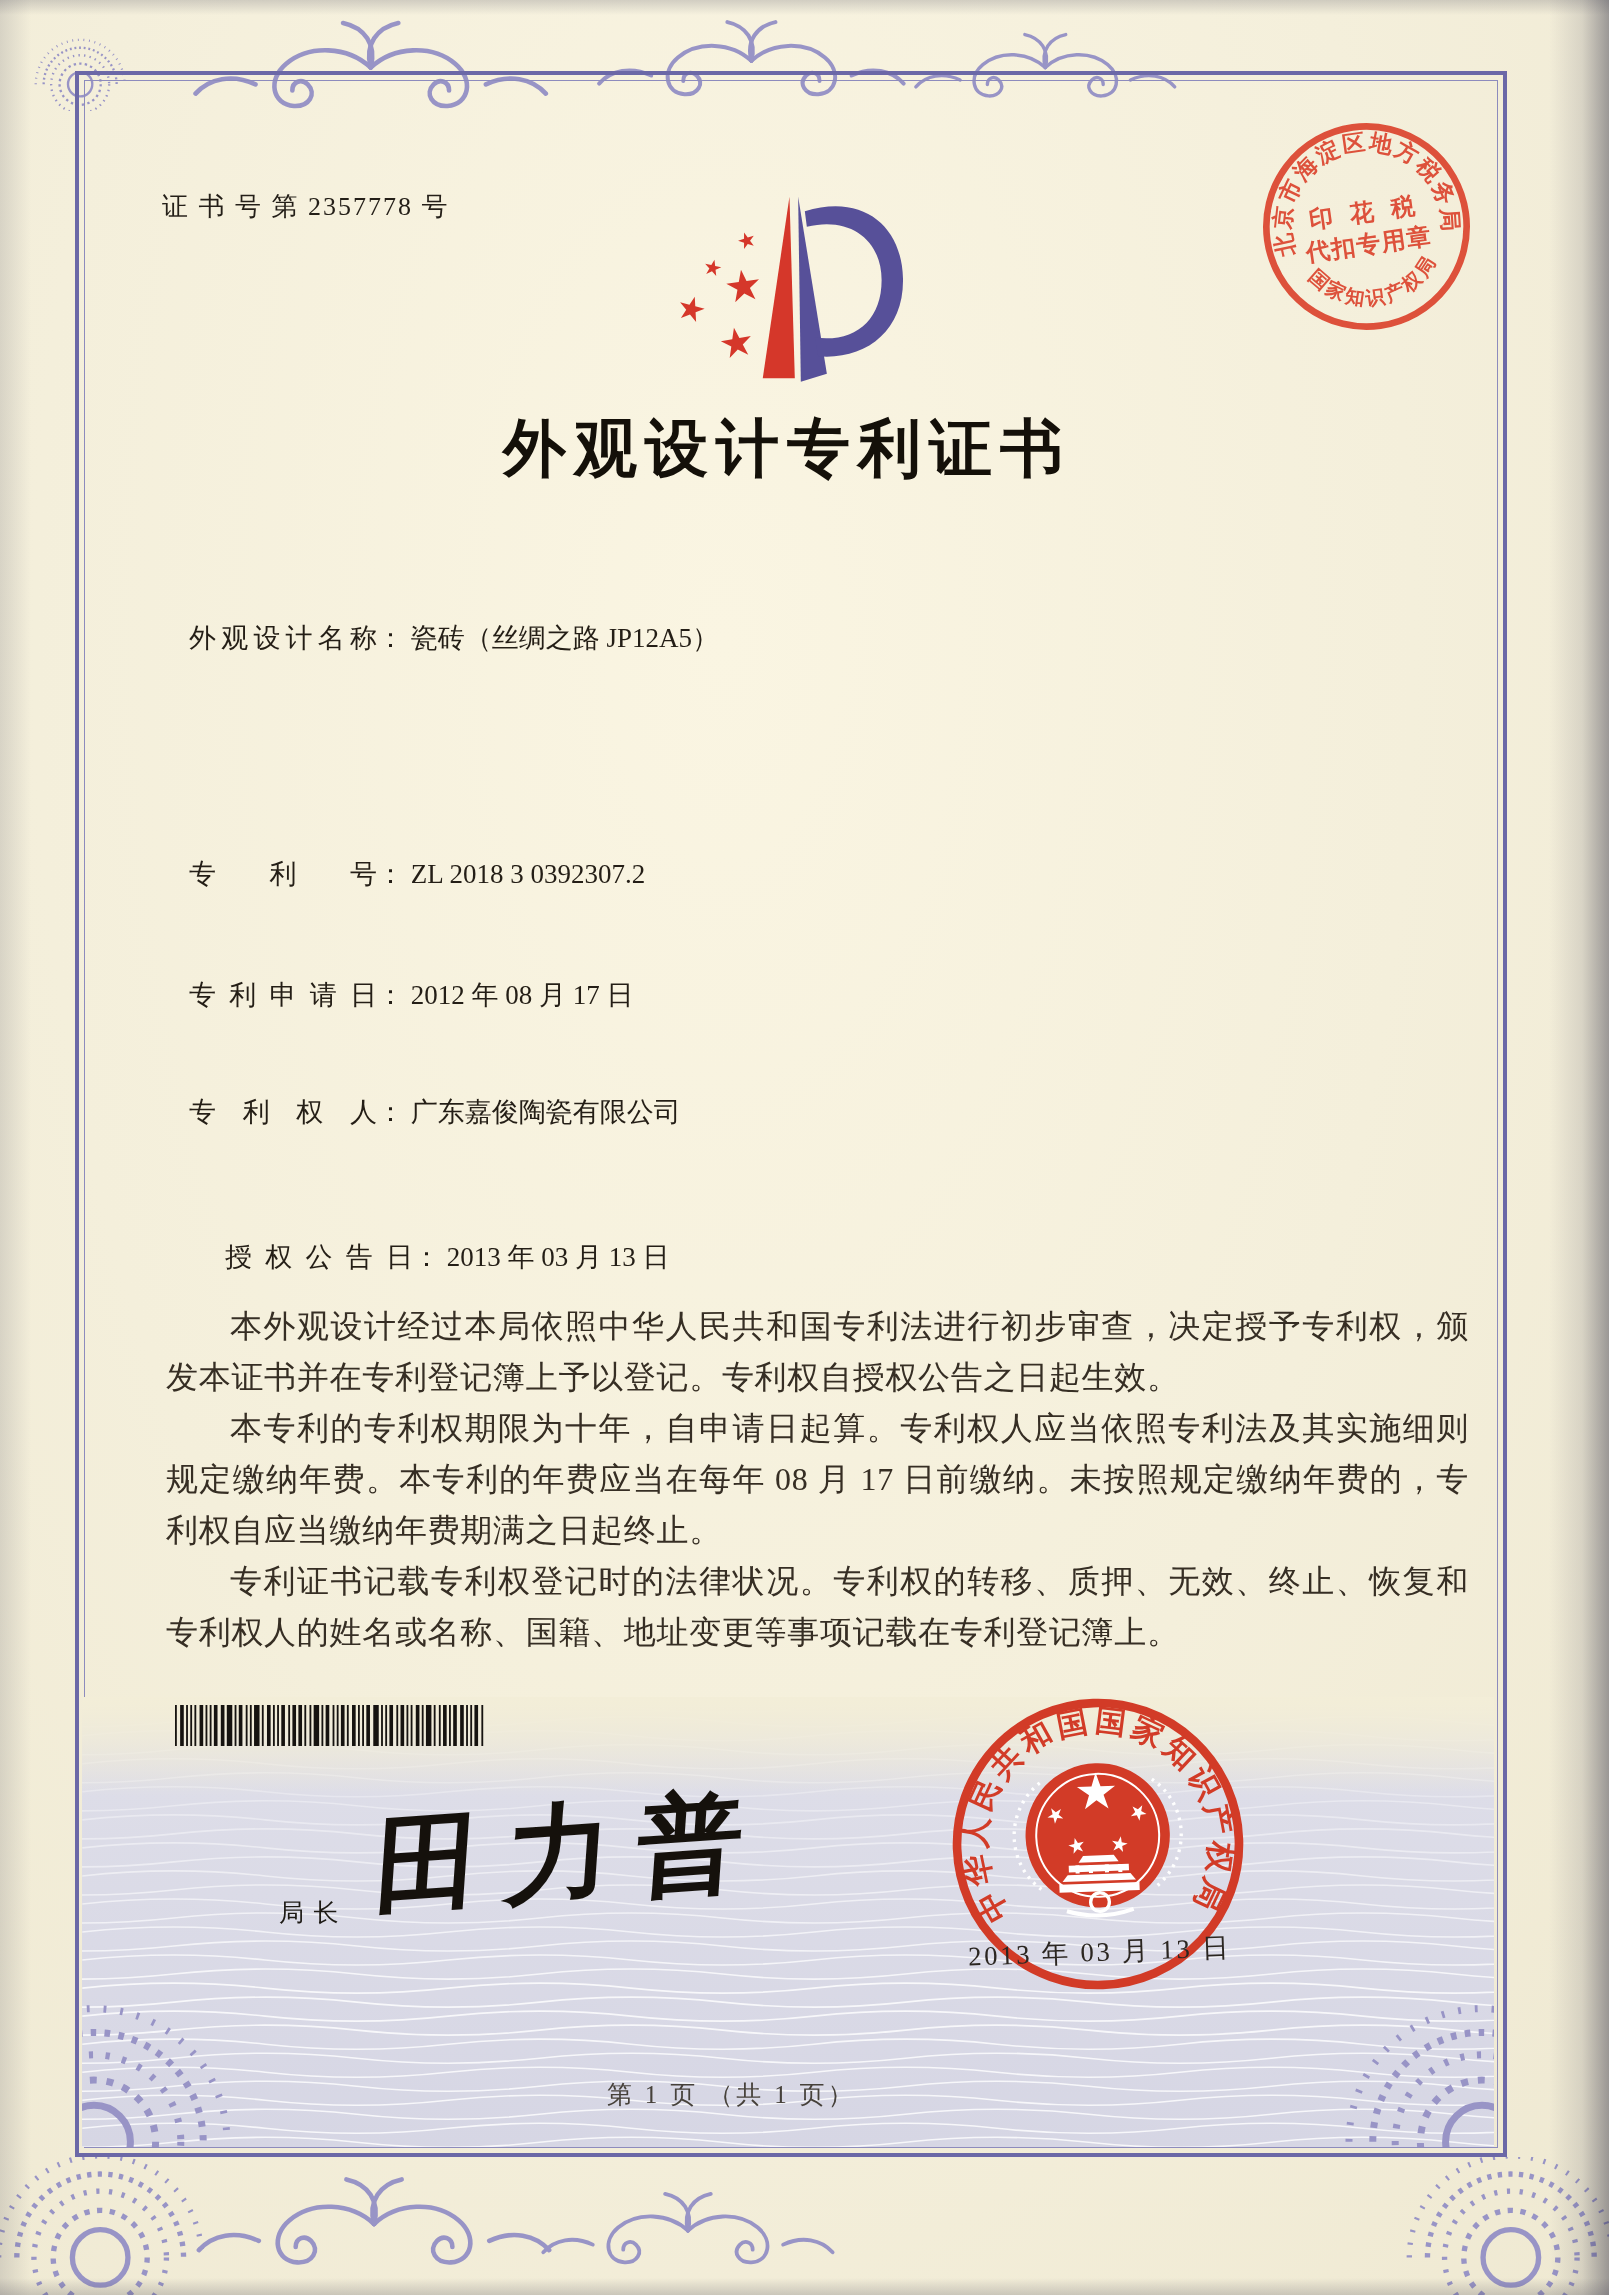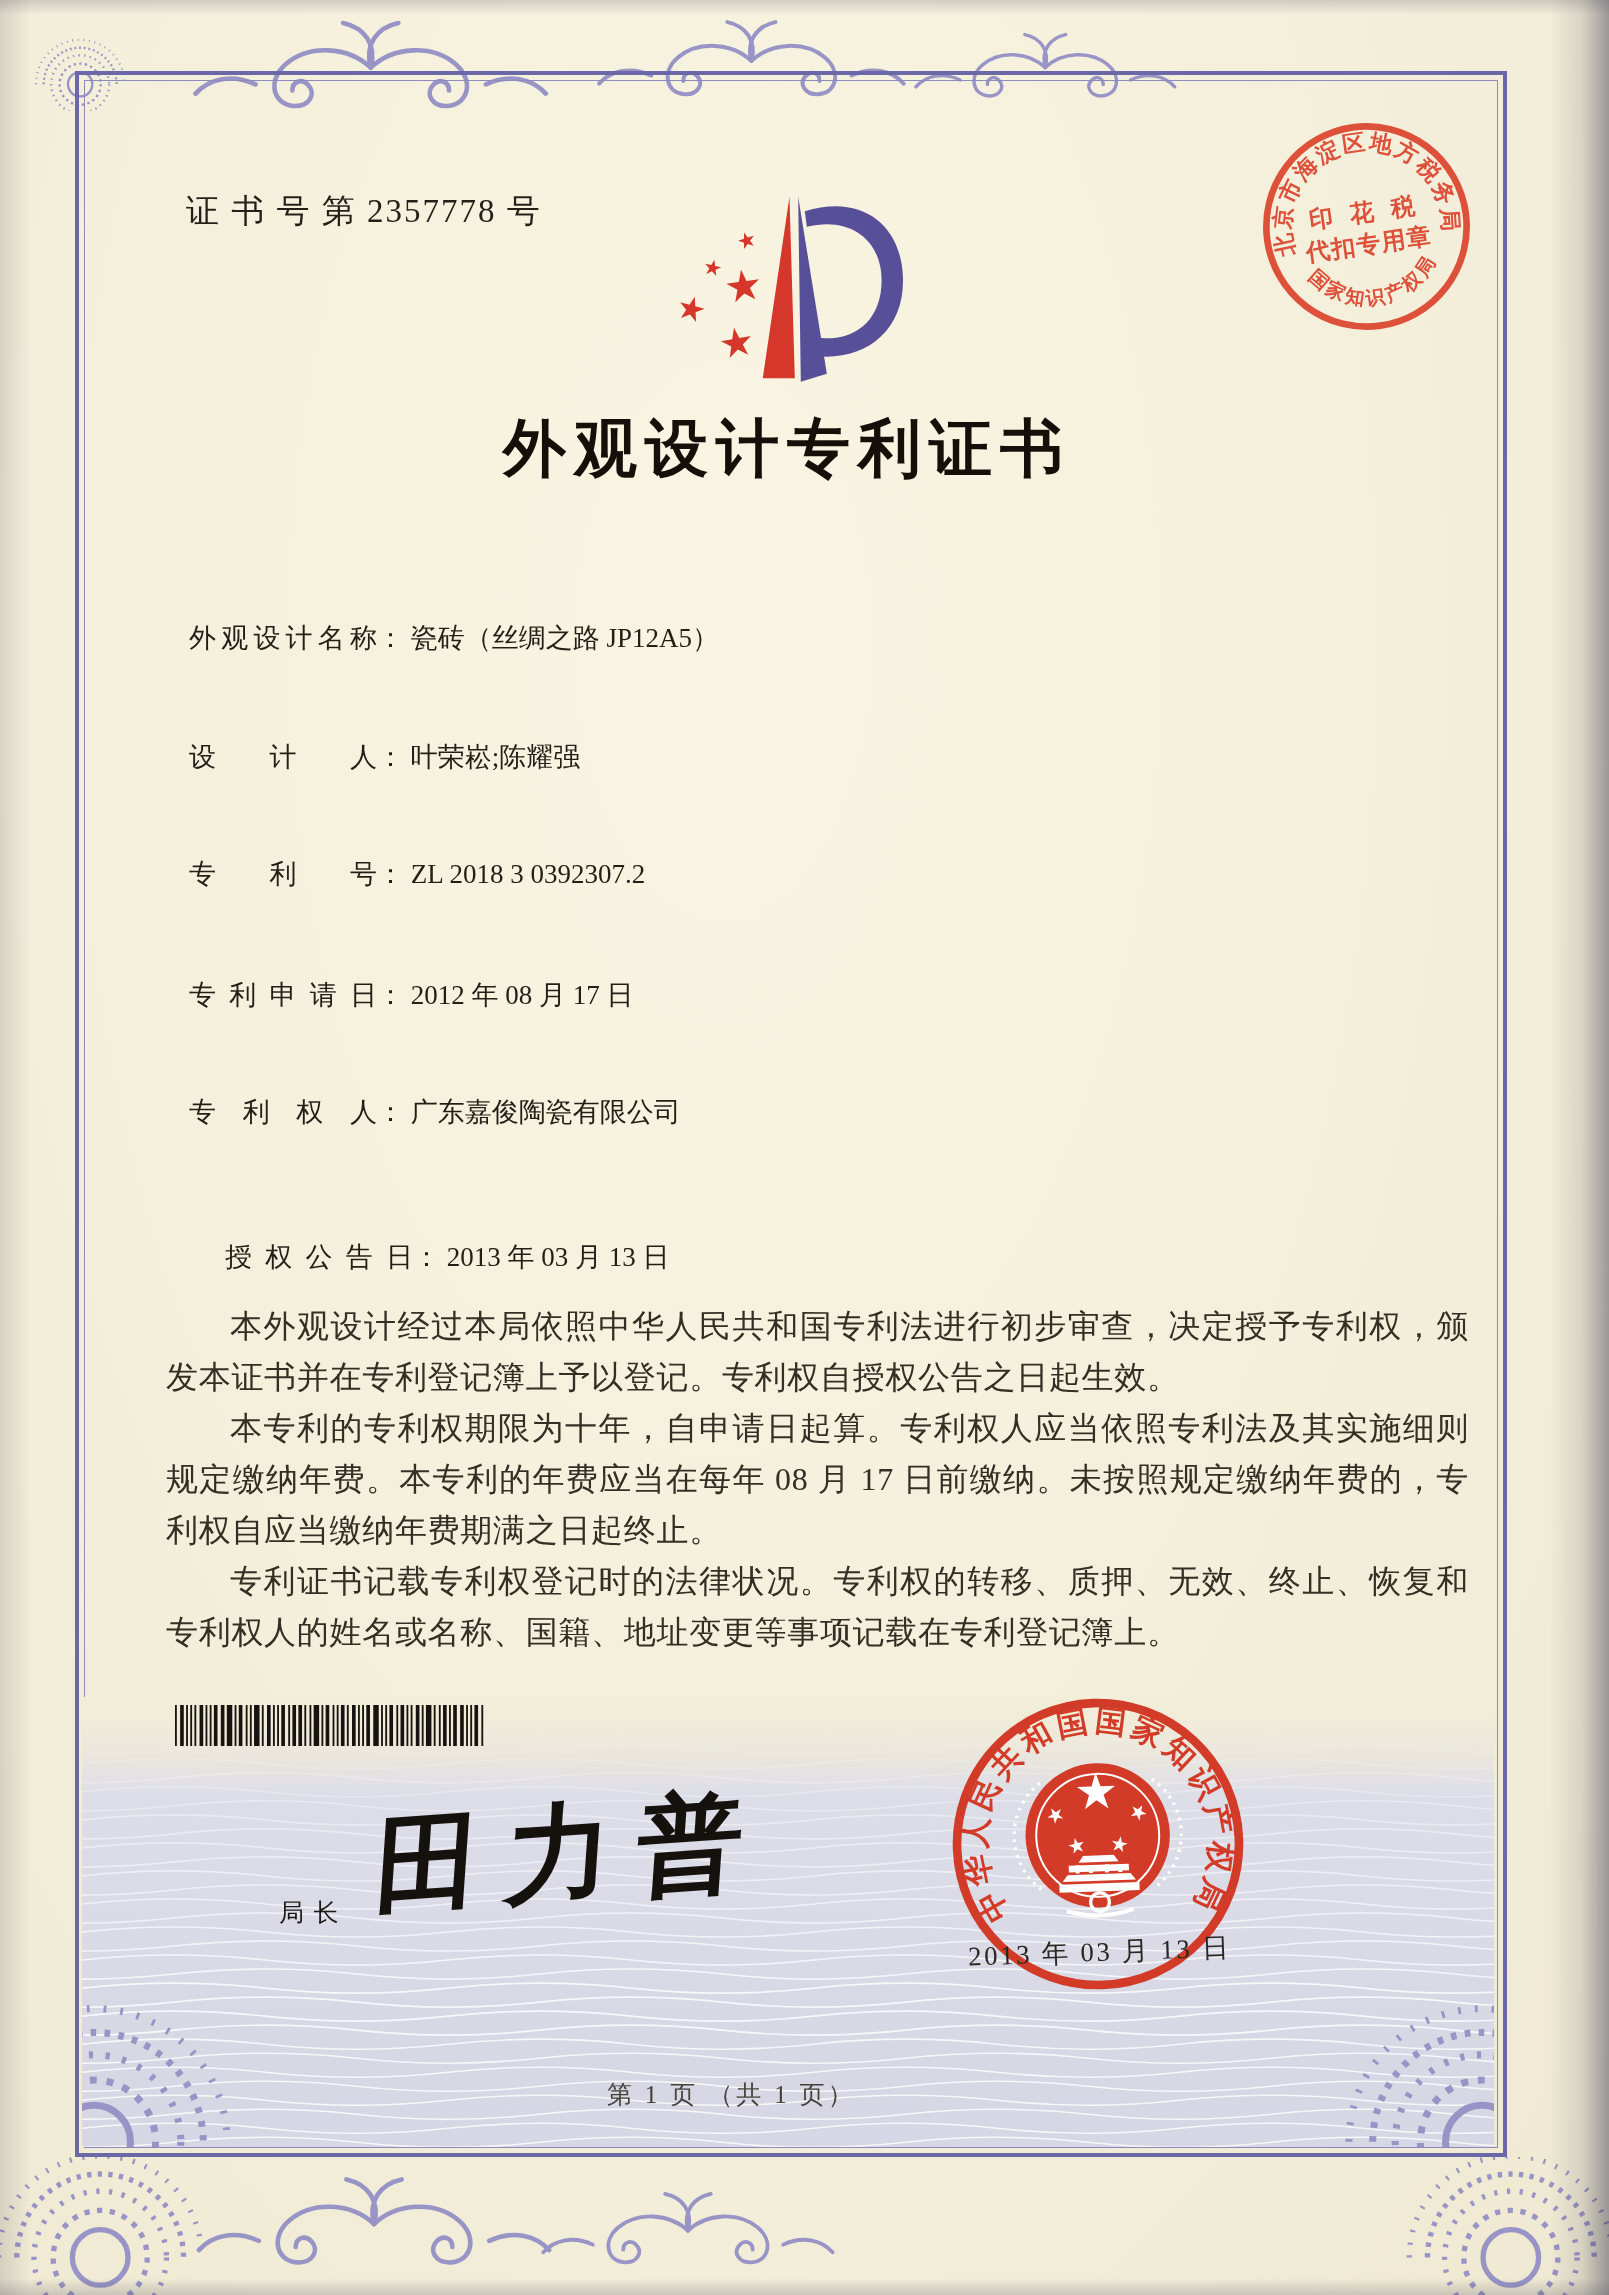--- a/index.html
+++ b/index.html
@@ -20,22 +20,22 @@
     background:linear-gradient(to top, rgba(60,60,80,.22), rgba(60,60,80,0));}
 
   .frame{position:absolute;left:75px;top:71px;width:1424px;height:2078px;
     border:4.7px solid #6b68a7;}
   .frame::after{content:"";position:absolute;inset:4.7px;border:1.3px solid #8d8bbd;}
 
   .deco{position:absolute;left:0;}
   .deco-top{top:4px;width:1609px;height:107px;}
   .deco-bottom{top:2157px;width:1609px;height:138px;}
 
-  .cert-no{position:absolute;left:162px;top:189px;font-size:33px;color:#241f18;
-    letter-spacing:2px;white-space:nowrap;margin-left:24px;}
+  .cert-no{position:absolute;left:162px;top:189px;font-size:26px;color:#241f18;
+    letter-spacing:2px;white-space:nowrap;}
 
   .logo{position:absolute;left:661px;top:188px;width:301px;height:207px;}
 
   .title{position:absolute;left:75px;top:406px;width:1424px;text-align:center;
     font-family:"Liberation Sans", sans-serif;font-weight:700;font-size:63px;
     letter-spacing:8px;color:#141009;white-space:nowrap;}
 
   .stamp-small{position:absolute;left:1259px;top:119px;width:215px;height:215px;
     transform:rotate(-8deg);opacity:.92;}
 
@@ -134,21 +134,20 @@
       <textPath href="#ts-top" startOffset="50%" text-anchor="middle">北京市海淀区地方税务局</textPath>
     </text>
     <text font-size="29" letter-spacing="4" fill="#dc442e" font-family="Liberation Sans, sans-serif" font-weight="700">
       <textPath href="#ts-bot" startOffset="50%" text-anchor="middle">国家知识产权局</textPath>
     </text>
     <text x="161" y="152" font-size="36" letter-spacing="8" fill="#dc442e" text-anchor="middle" font-family="Liberation Sans, sans-serif" font-weight="700">印 花 税</text>
     <text x="161" y="200" font-size="36" letter-spacing="2" fill="#dc442e" text-anchor="middle" font-family="Liberation Sans, sans-serif" font-weight="700">代扣专用章</text>
   </svg>
 
   <div class="field-row fr0"><span class="flabel">外观设计名称</span><span class="fcolon">：</span><span class="fvalue">瓷砖（丝绸之路 JP12A5）</span></div>
-  <div class="field-row fr1"><span class="flabel">设计人</span><span class="fcolon">：</span><span class="fvalue">叶荣崧;陈耀强</span></div>
   <div class="field-row fr2"><span class="flabel">专利号</span><span class="fcolon">：</span><span class="fvalue">ZL 2018 3 0392307.2</span></div>
   <div class="field-row fr3"><span class="flabel">专利申请日</span><span class="fcolon">：</span><span class="fvalue">2012 年 08 月 17 日</span></div>
   <div class="field-row fr4"><span class="flabel">专利权人</span><span class="fcolon">：</span><span class="fvalue">广东嘉俊陶瓷有限公司</span></div>
   <div class="field-row fr5"><span class="flabel">授权公告日</span><span class="fcolon">：</span><span class="fvalue">2013 年 03 月 13 日</span></div>
 
   <div class="paras">
     <p>本外观设计经过本局依照中华人民共和国专利法进行初步审查，决定授予专利权，颁发本证书并在专利登记簿上予以登记。专利权自授权公告之日起生效。</p>
     <p>本专利的专利权期限为十年，自申请日起算。专利权人应当依照专利法及其实施细则规定缴纳年费。本专利的年费应当在每年 08 月 17 日前缴纳。未按照规定缴纳年费的，专利权自应当缴纳年费期满之日起终止。</p>
     <p>专利证书记载专利权登记时的法律状况。专利权的转移、质押、无效、终止、恢复和专利权人的姓名或名称、国籍、地址变更等事项记载在专利登记簿上。</p>
   </div>

